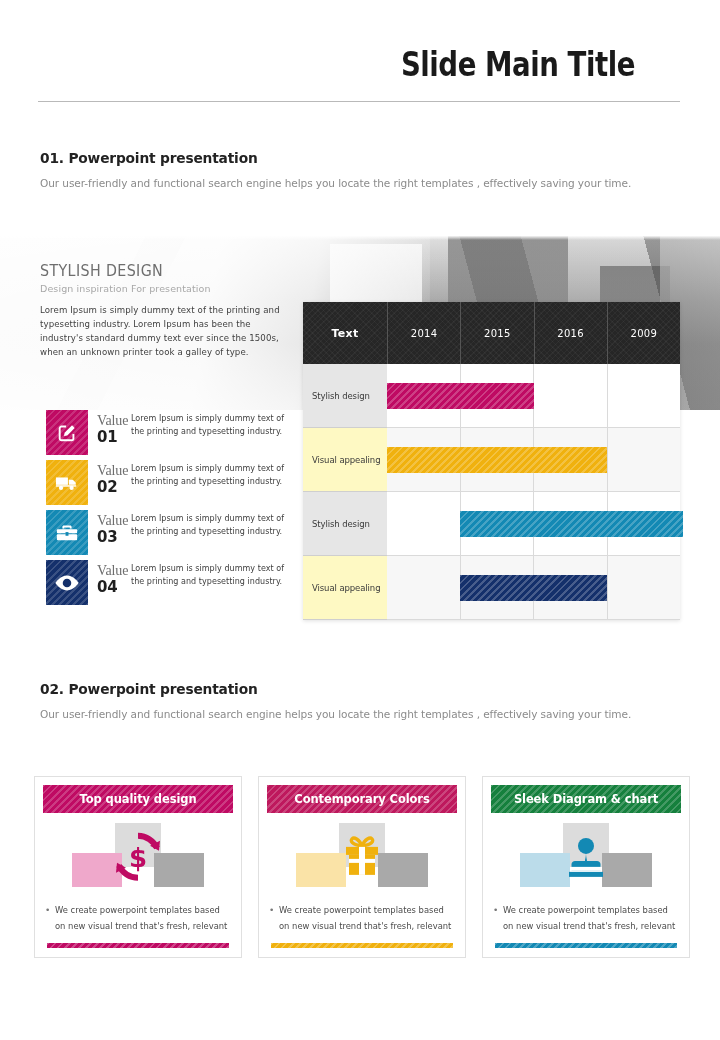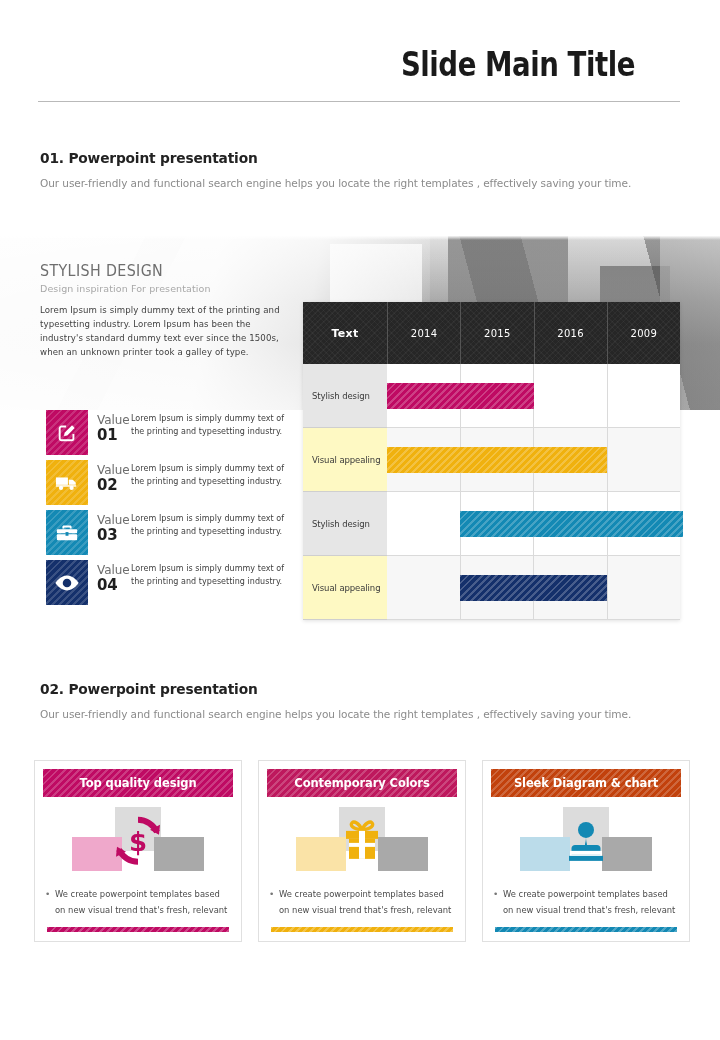--- a/index.html
+++ b/index.html
@@ -62,21 +62,21 @@
   .sd-p{font-size:8.6px;line-height:1.62;color:#3f3f3f;margin:0;letter-spacing:0.1px;}
 
   
   .vlist{position:absolute;left:46px;top:410px;width:250px;z-index:3;}
   .vrow{display:flex;align-items:flex-start;margin-bottom:5px;}
   .vicon{width:42px;height:45px;flex:none;position:relative;display:flex;align-items:center;justify-content:center;}
   .vicon .stripes{position:absolute;inset:0;
     background-image:repeating-linear-gradient(135deg, rgba(255,255,255,.16) 0 2px, rgba(255,255,255,0) 2px 5px);}
   .vicon svg{position:relative;z-index:2;}
   .vmid{width:34px;flex:none;padding-left:9px;padding-top:4px;}
-  .vlabel{font-size:12px;color:#6d6d6d;line-height:1;margin-bottom:2px;letter-spacing:-0.1px;}
+  .vlabel{font-size:14px;color:#6d6d6d;line-height:1;margin-bottom:2px;letter-spacing:-0.1px;font-family:Liberation Serif, serif;}
   .vnum{font-size:15px;font-weight:700;color:#1f1f1f;line-height:1;letter-spacing:-0.3px;}
   .vtxt{font-size:8px;line-height:1.6;color:#3d3d3d;padding-top:3px;letter-spacing:0.05px;}
 
   
   .gantt{position:absolute;left:303px;top:286px;width:377px;z-index:4;
          box-shadow:0 1px 4px rgba(0,0,0,.12);margin-top:16px;}
   .g-head{display:flex;height:62px;background:#262626;position:relative;overflow:hidden;}
   .g-head::before{content:"";position:absolute;inset:0;
     background-image:repeating-linear-gradient(135deg, rgba(255,255,255,.045) 0 1px, rgba(0,0,0,0) 1px 4px),
                      repeating-linear-gradient(45deg, rgba(255,255,255,.035) 0 1px, rgba(0,0,0,0) 1px 4px);}
@@ -91,21 +91,21 @@
   .g-name{flex:0 0 84px;display:flex;align-items:center;padding-left:9px;
           background:#e6e6e6;color:#3a3a3a;font-size:8.5px;letter-spacing:-0.1px;
           border-bottom:1px solid #cfcfcf;box-sizing:border-box;}
   .g-cells{flex:1;display:flex;}
   .g-cell{flex:1;background:#ffffff;border-right:1px solid #dadada;border-bottom:1px solid #dadada;box-sizing:border-box;}
   .g-cell:last-child{border-right:none;}
   .g-bar{position:absolute;height:26px;top:19px;
          background-image:repeating-linear-gradient(135deg, rgba(255,255,255,.22) 0 2px, rgba(255,255,255,0) 2px 5px);}
 
   
-  .cards{position:absolute;left:34px;top:760px;width:656px;display:flex;justify-content:space-between;}
+  .cards{position:absolute;left:34px;top:776px;width:656px;display:flex;justify-content:space-between;}
   .card{width:208px;background:#fff;border:1px solid #e0e0e0;position:relative;height:182px;box-sizing:border-box;}
   .card-head{height:28px;margin:8px 8px 0 8px;display:flex;align-items:center;justify-content:center;
              color:#fff;font-size:11.5px;font-weight:700;position:relative;overflow:hidden;letter-spacing:-0.1px;}
   .card-head::before{content:"";position:absolute;inset:0;
     background-image:repeating-linear-gradient(135deg, rgba(255,255,255,.20) 0 2px, rgba(255,255,255,0) 2px 5px);}
   .card-head span{position:relative;z-index:2;}
   .card-art{height:62px;margin-top:14px;position:relative;}
   .sw{position:absolute;}
   .card-art svg{position:absolute;left:50%;top:50%;transform:translate(-50%,-52%);z-index:3;}
   .card-body{margin:14px 12px 0 10px;font-size:8.4px;line-height:1.85;color:#4a4a4a;display:flex;}
@@ -304,21 +304,21 @@
             <rect x="16" y="30" width="26" height="4" fill="#fff"></rect>
           </svg>
         </div>
         <div class="card-body">
           <span class="bullet">•</span>
           <span>We create powerpoint templates based on new visual trend that's fresh, relevant</span>
         </div>
         <div class="card-accent" style="background-color:#F0B10E"></div>
       </div>
       <div class="card">
-        <div class="card-head" style="background:#c2410c">
+        <div class="card-head" style="background:#15803d">
           <span>Sleek Diagram &amp; chart</span>
         </div>
         <div class="card-art">
           <div class="sw" style="left:50%;margin-left:-23px;top:-4px;width:46px;height:44px;background:#DCDCDC"></div>
           <div class="sw" style="left:50%;margin-left:-66px;top:26px;width:50px;height:34px;background:#BBDCEA"></div>
           <div class="sw" style="left:50%;margin-left:16px;top:26px;width:50px;height:34px;background:#A9A9A9"></div>
           <svg width="58" height="56" viewBox="0 0 58 56" fill="none">
             <circle cx="29" cy="17" r="8" fill="#1389B4"></circle>
             <path d="M29 23c0 6-1 7-1 9h2c0-2-1-3-1-9z" fill="#1389B4"></path>
             <path d="M18 32h22c2 0 3.5 1.5 3.5 3.5V42H14.5v-6.5C14.5 33.5 16 32 18 32z" fill="#1389B4"></path>

